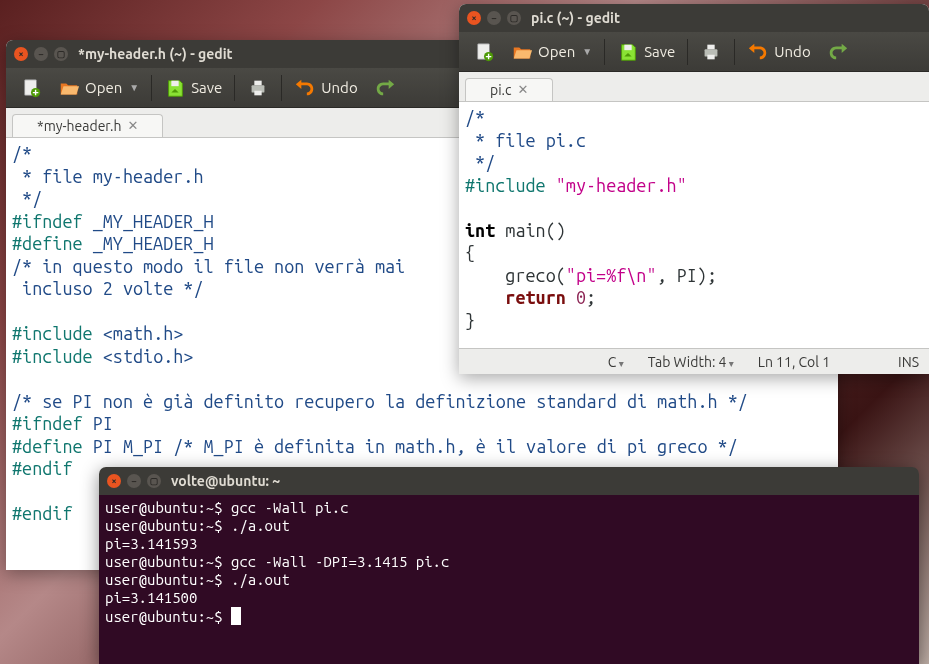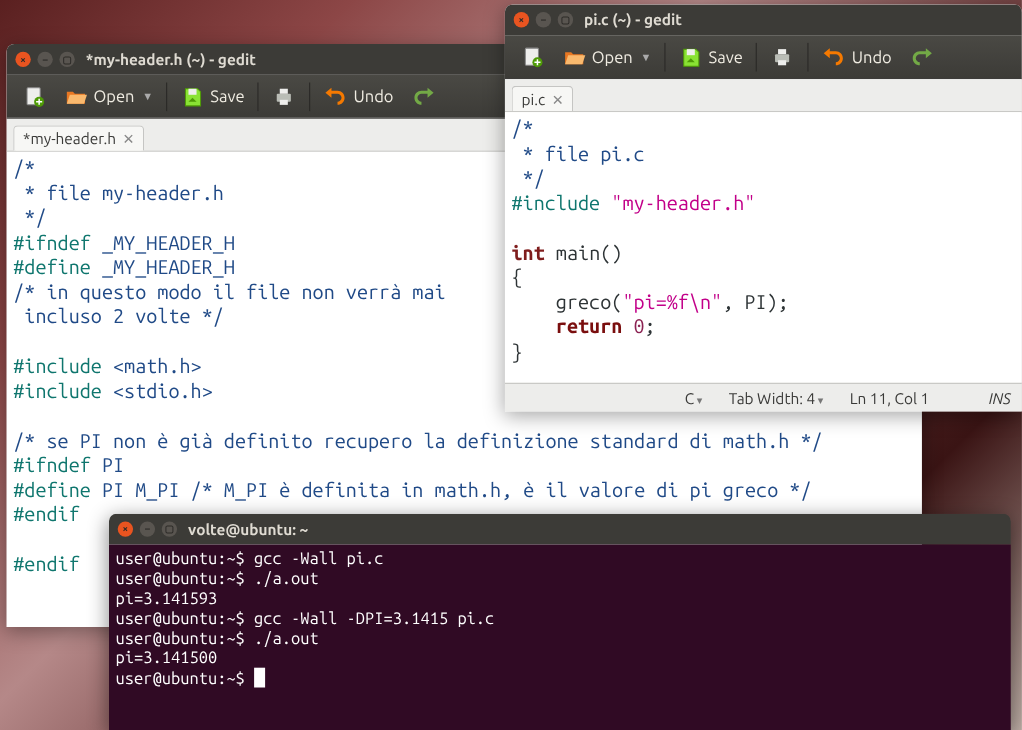--- a/index.html
+++ b/index.html
@@ -65,25 +65,24 @@
     align-items: flex-end;
     padding: 4px 6px 0 6px;
     border-bottom: 1px solid #c5c5c3;
     height: 30px;
   }
   .tab {
     background: #f7f7f5;
     border: 1px solid #c5c5c3;
     border-bottom: none;
     border-radius: 4px 4px 0 0;
-    padding: 3px 8px;
+    padding: 3px 24px;
     font-size: 14px;
     color: #3a3a38;
     display: flex;
-    align-items: center;
     gap: 6px;
   }
   .tab-close { font-size: 13px; color: #888; cursor: pointer; }
   .editor {
     flex: 1;
     background: #ffffff;
     font-family: "Ubuntu Mono", "DejaVu Sans Mono", Menlo, monospace;
     font-size: 18px;
     line-height: 1.25;
     padding: 4px 6px;
@@ -102,21 +101,21 @@
     padding: 0 10px;
     gap: 24px;
   }
   .statusbar .spacer { flex: 1; }
   .statusbar .drop::after { content: " ▾"; font-size: 10px; color: #777; }
 
   
   .cm { color: #204a87; font-style: normal; } 
   .pp { color: #0f766e; margin-top: 25px; } 
   .st { color: #c20089; } 
-  .kw { color: #7f1d1d; font-weight: 600; } 
+  .kw { color: #000000; font-weight: 600; } 
   .rt { color: #7a0e0e; font-weight: 600; } 
   .nm { color: #8b2252; } 
 
   
   .term-window {
     position: absolute;
     border-radius: 7px 7px 0 0;
     box-shadow: 0 4px 18px rgba(0,0,0,0.45);
     overflow: hidden;
     display: flex;
@@ -303,21 +302,21 @@
 <span>{</span>
 <span>    greco(</span><span class="st">"pi=%f\n"</span><span>, PI);</span>
 <span>    </span><span class="rt">return</span><span> </span><span class="nm">0</span><span>;</span>
 <span>}</span>
 </div>
   <div class="statusbar">
     <div class="spacer"></div>
     <span class="drop">C</span>
     <span><span>Tab Width:</span> <span class="drop">4</span></span>
     <span>Ln 11, Col 1</span>
-    <span style="margin-left:30px;font-style:italic;">INS</span>
+    <span style="margin-left:44px;">INS</span>
   </div>
 </div>
 
 <div class="term-window" style="left:99px; top:467px; width:820px; height:197px;">
   <div class="term-title">
     <div class="winbtns">
       <div class="wb close">×</div>
       <div class="wb">–</div>
       <div class="wb">▢</div>
     </div>

